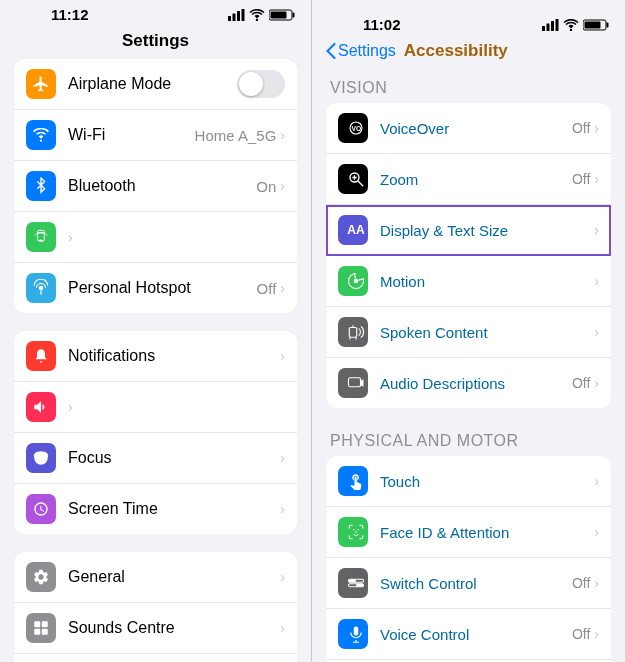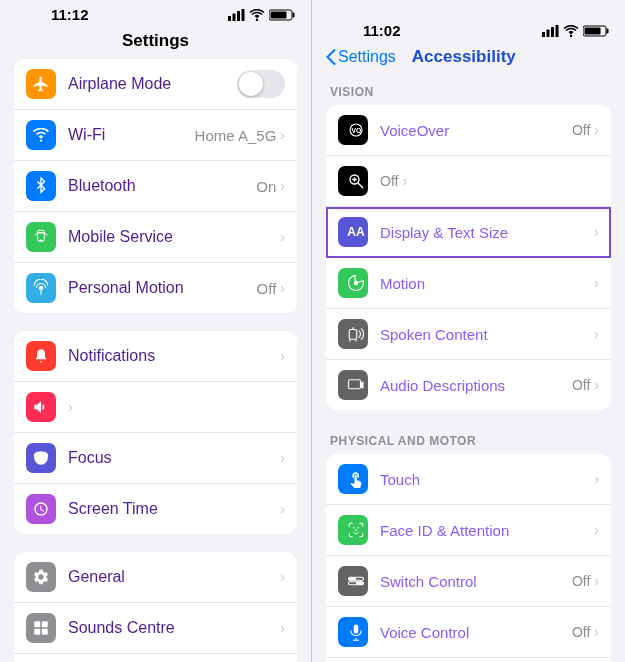--- a/index.html
+++ b/index.html
@@ -93,21 +93,21 @@
     }
 
     .row-content {
       flex: 1;
       display: flex;
       align-items: center;
       justify-content: space-between;
     }
     .row-label {
       font-size: 16px;
-      color: #4c1d95;
+      color: #000000;
     }
     .row-right {
       display: flex;
       align-items: center;
       gap: 4px;
       color: #8e8e93;
       font-size: 15px;
     }
     .chevron {
       color: #c7c7cc;
@@ -139,58 +139,58 @@
       background: #f2f2f7;
       display: flex;
       flex-direction: column;
       overflow: hidden;
     }
 
     .right-status-bar {
       display: flex;
       justify-content: space-between;
       align-items: center;
-      padding: 22px 16px 4px;
+      padding: 16px 16px 4px;
       background: #f2f2f7;
     }
 
     .right-nav {
       display: flex;
       align-items: center;
       padding: 4px 14px 8px;
       background: #f2f2f7;
     }
     .back-button {
       color: #007aff;
       font-size: 16px;
       display: flex;
       align-items: center;
       gap: 2px;
       cursor: pointer;
     }
     .right-nav-title {
       font-size: 17px;
       font-weight: 600;
-      color: #1d4ed8;
-      margin-left: 16px;
+      color: #a16207;
+      margin-left: 8px;
     }
 
     .right-content {
       flex: 1;
       overflow-y: auto;
       padding: 0 14px;
     }
 
     .section-label {
-      font-size: 12px;
+      font-size: 16px;
       color: #8e8e93;
       text-transform: uppercase;
       letter-spacing: 0.5px;
       padding: 10px 4px 6px;
-      font-weight: 700;
+      font-weight: 400;
     }
 
     .acc-group {
       background: #fff;
       border-radius: 12px;
       margin-bottom: 14px;
       overflow: hidden;
     }
 
     .acc-row {
@@ -227,21 +227,21 @@
       margin-right: 12px;
       flex-shrink: 0;
       font-size: 15px;
       color: #fff;
       padding-left: 6px;
     }
 
     .acc-label {
       flex: 1;
       font-size: 15px;
-      color: #8b5cf6;
+      color: #0369a1;
     }
     .acc-right {
       display: flex;
       align-items: center;
       gap: 4px;
       color: #8e8e93;
       font-size: 14px;
     }
 
     
@@ -348,36 +348,35 @@
       <div class="settings-row">
         <div class="row-icon bg-green">
           <svg width="16" height="18" viewBox="0 0 24 24" fill="white">
               <rect x="7" y="2" width="10" height="16" rx="2" stroke="white" stroke-width="1.5" fill="none"></rect>
               <line x1="7" y1="6" x2="17" y2="6" stroke="white" stroke-width="1.2"></line>
               <rect x="10" y="16" width="4" height="3" fill="white"></rect>
               <path d="M3 10 C3 4 21 4 21 10" stroke="white" stroke-width="1.5" fill="none"></path>
             </svg>
         </div>
         <div class="row-content">
-          <span class="row-label">Mobile Service</span>
           <span class="chevron">›</span>
         </div>
       </div>
 
       <div class="settings-row">
         <div class="row-icon bg-teal">
           <svg width="18" height="18" viewBox="0 0 24 24" fill="white">
               <circle cx="12" cy="12" r="3" fill="white"></circle>
               <path d="M6 12 A6 6 0 0 1 18 12" stroke="white" stroke-width="1.5" fill="none"></path>
               <path d="M3 9 A9 9 0 0 1 21 9" stroke="white" stroke-width="1.5" fill="none"></path>
               <line x1="12" y1="15" x2="12" y2="21" stroke="white" stroke-width="1.5"></line>
             </svg>
         </div>
         <div class="row-content">
-          <span class="row-label">Personal Motion</span>
+          <span class="row-label">Personal Hotspot</span>
           <div class="row-right">
             <span>Off</span>
             <span class="chevron">›</span>
           </div>
         </div>
       </div>
     </div>
 
     <div class="settings-group">
 
@@ -524,20 +523,21 @@
 
       <div class="acc-row">
         <div class="acc-icon" style="background:#000;">
           <svg width="18" height="18" viewBox="0 0 24 24" fill="white">
               <circle cx="10" cy="10" r="6" stroke="white" stroke-width="1.8" fill="none"></circle>
               <line x1="15" y1="15" x2="21" y2="21" stroke="white" stroke-width="1.8" stroke-linecap="round"></line>
               <line x1="7" y1="10" x2="13" y2="10" stroke="white" stroke-width="1.8"></line>
               <line x1="10" y1="7" x2="10" y2="13" stroke="white" stroke-width="1.8"></line>
             </svg>
         </div>
+        <span class="acc-label">Zoom</span>
         <div class="acc-right">
           <span>Off</span>
           <span class="chevron">›</span>
         </div>
       </div>
 
       <div class="acc-row highlighted">
         <div class="acc-icon bg-aa">
           <span style="font-size:12px;font-weight:700;color:white;">AA</span>
         </div>

